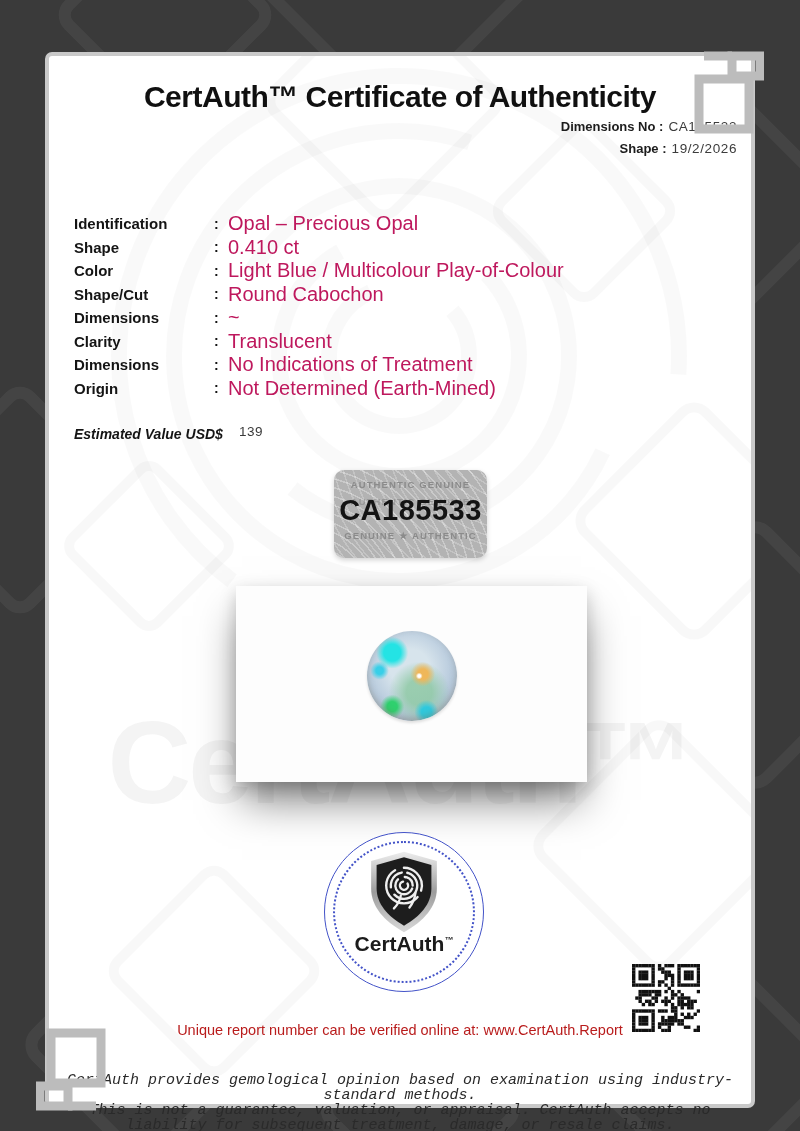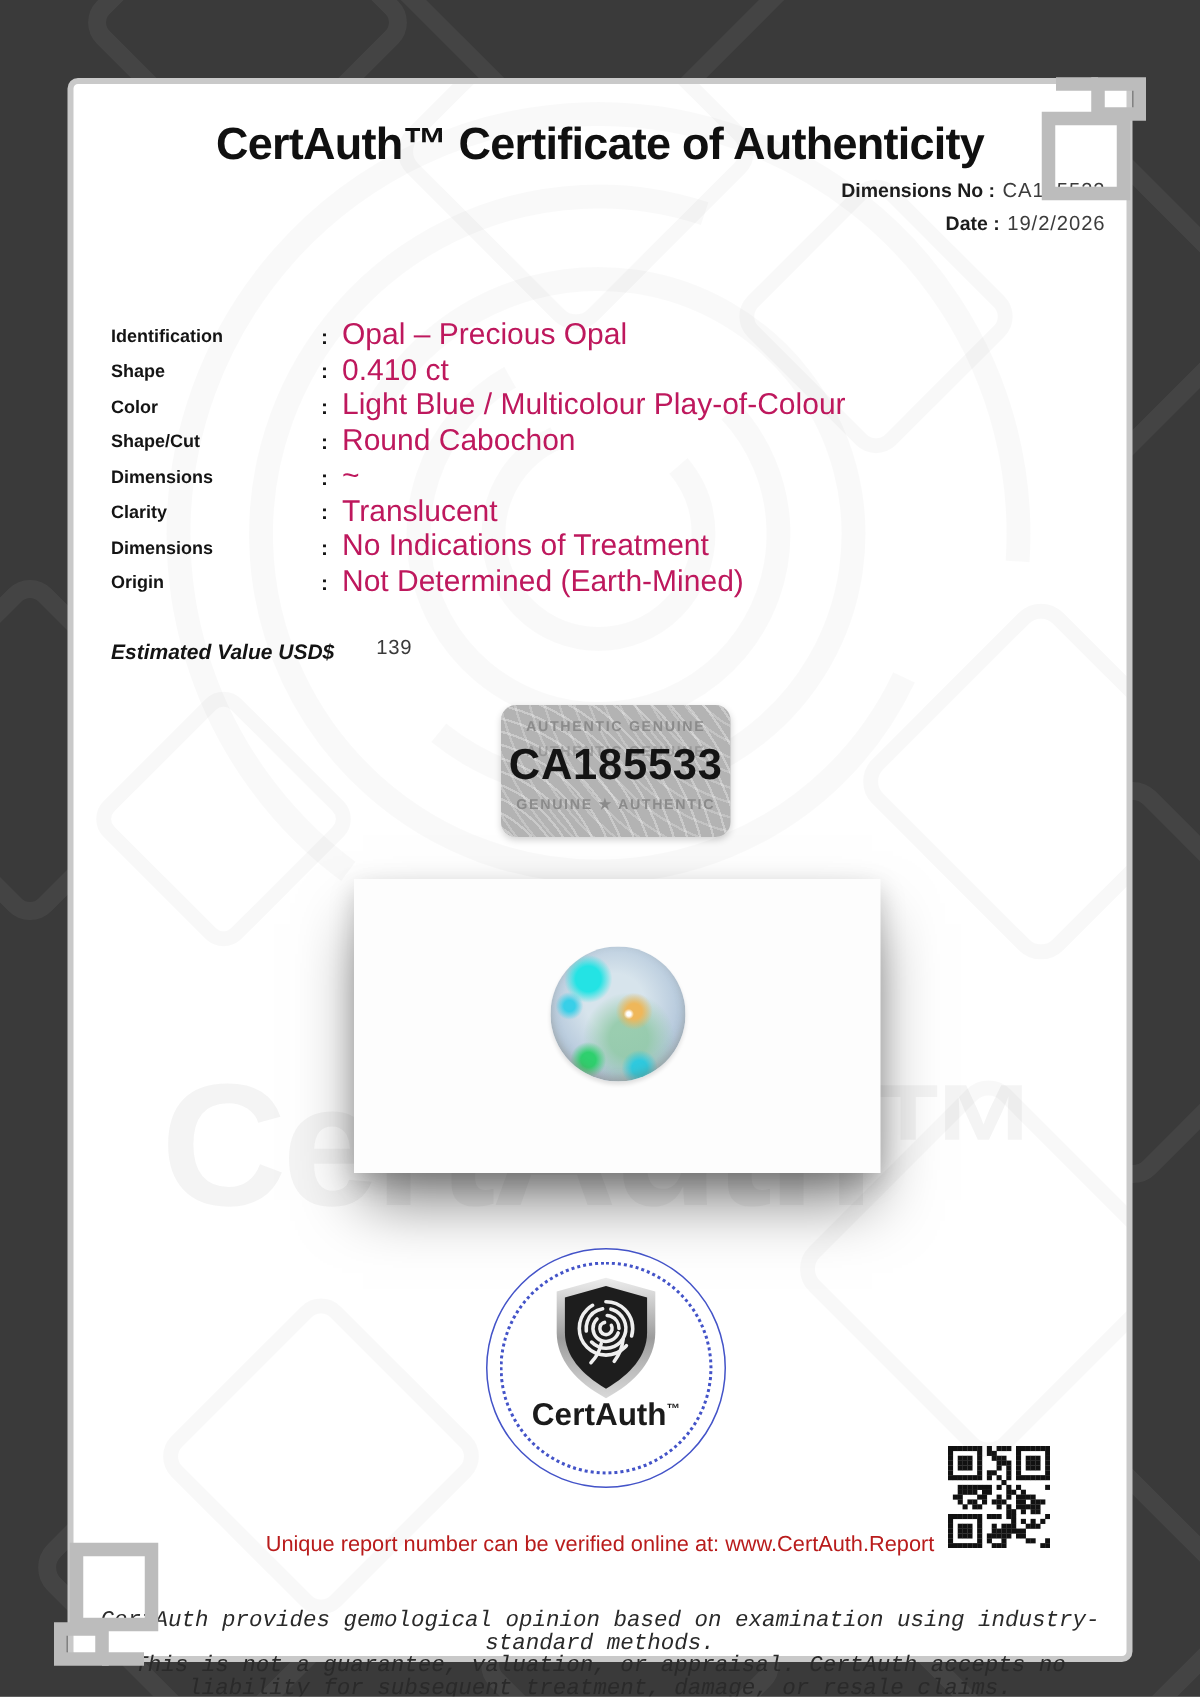--- a/index.html
+++ b/index.html
@@ -18,26 +18,26 @@
          color:#101010;letter-spacing:-0.5px;z-index:3;}
   .meta{position:absolute;top:60px;right:14px;text-align:right;font-size:13px;line-height:22px;z-index:3;}
   .meta .mlabel{font-weight:700;color:#1c1c1c;}
   .meta .mvalue{color:#3c3c3c;font-weight:400;letter-spacing:0.6px;margin-left:5px;font-size:13.5px;}
   
   .corner-tr{position:absolute;top:-6px;right:-13px;width:76px;height:86px;z-index:4;}
   .corner-bl{position:absolute;bottom:-8px;left:-13px;width:76px;height:86px;transform:rotate(180deg);z-index:4;}
   
   .fields{position:absolute;top:156px;left:25px;z-index:3;}
   .frow{display:flex;height:23.5px;align-items:center;}
-  .flabel{width:140px;font-size:12px;font-weight:700;color:#141414;}
+  .flabel{width:140px;font-size:15px;font-weight:700;color:#141414;}
   .fcolon{width:14px;font-size:14px;font-weight:700;color:#141414;}
   .fvalue{font-size:20px;color:#be185d;}
   .estimated{position:absolute;top:370px;left:25px;z-index:3;display:flex;align-items:flex-start;}
   .elabel{font-size:14px;font-weight:800;color:#141414;font-style:italic;}
-  .evalue{font-size:13.5px;color:#3a3a3a;margin-left:28px;position:relative;top:-2px;letter-spacing:0.5px;}
+  .evalue{font-size:13.5px;color:#3a3a3a;margin-left:16px;position:relative;top:-2px;letter-spacing:0.5px;}
   
   .sticker{position:absolute;left:285px;top:414px;width:153px;height:88px;background:#b3b3b3;
            border-radius:10px;overflow:hidden;z-index:3;box-shadow:0 2px 5px rgba(0,0,0,0.18);}
   .sticker::before{content:"";position:absolute;inset:0;
      background:
        repeating-radial-gradient(circle at -20% 150%, transparent 0 7px, rgba(255,255,255,0.30) 7px 8.5px),
        repeating-radial-gradient(circle at 120% -50%, transparent 0 8px, rgba(255,255,255,0.22) 8px 9.5px);}
   .stk-top{position:relative;margin-top:9px;text-align:center;font-size:9.5px;font-weight:700;
            letter-spacing:1.1px;color:#8b8b8b;}
   .stk-echo{position:absolute;top:26px;left:0;right:0;text-align:center;font-size:9.5px;font-weight:700;
@@ -130,21 +130,21 @@
       </g>
     </svg>
 
     <div class="title">CertAuth™ Certificate of Authenticity</div>
 
     <div class="meta">
       <div>
         <span class="mlabel">Dimensions No :</span><span class="mvalue">CA185533</span>
       </div>
       <div>
-        <span class="mlabel">Date :</span><span class="mvalue">19/2/2026</span>
+        <span class="mlabel">Shape :</span><span class="mvalue">19/2/2026</span>
       </div>
     </div>
 
     <div class="fields">
       <div class="frow">
         <span class="flabel">Identification</span>
           <span class="fcolon">:</span>
           <span class="fvalue">Opal – Precious Opal</span>
       </div>
       <div class="frow">

